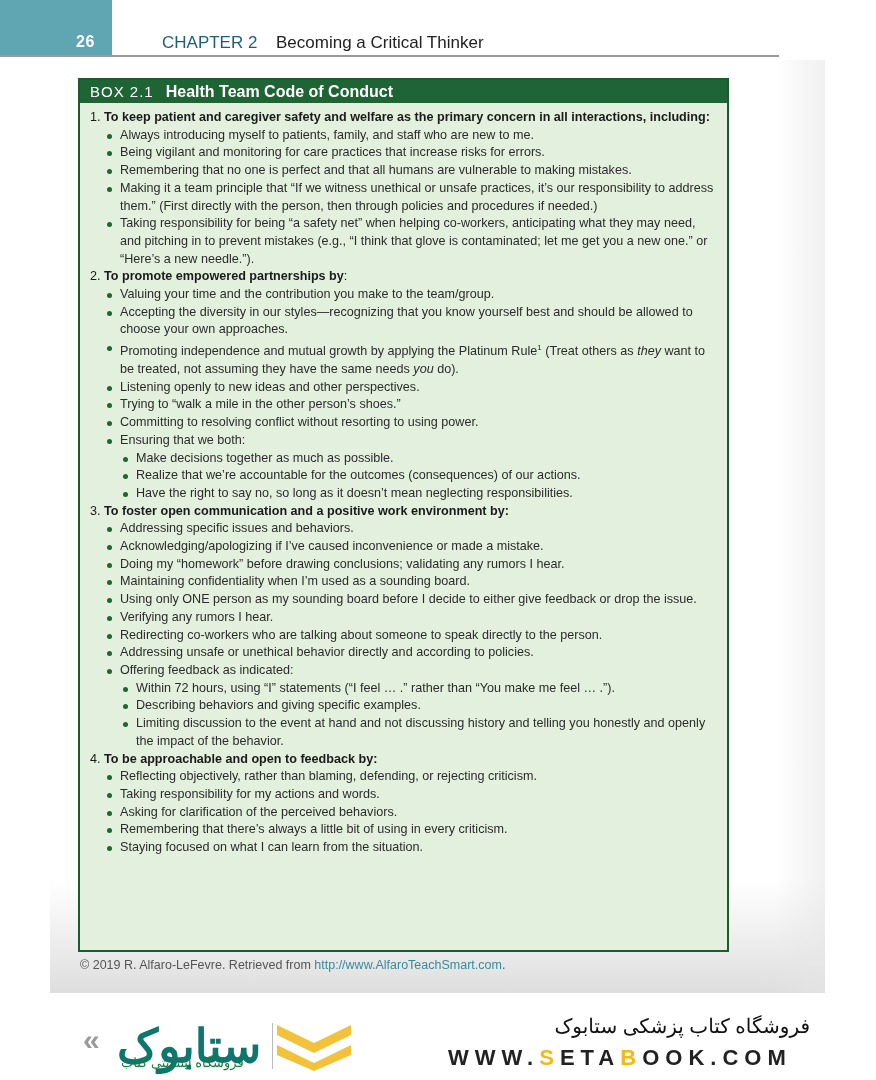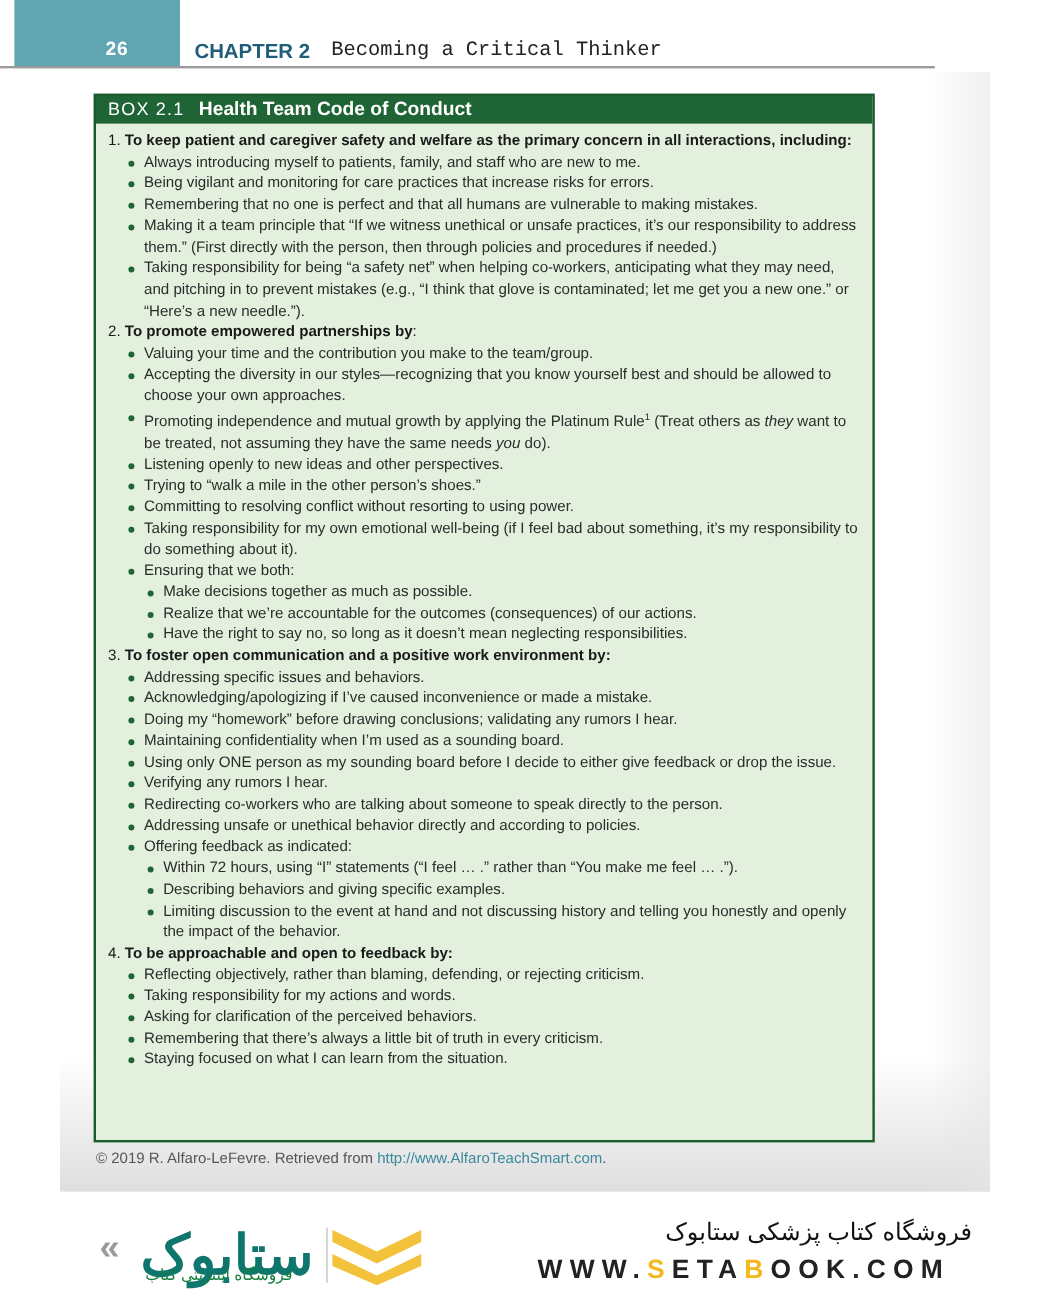--- a/index.html
+++ b/index.html
@@ -9,37 +9,37 @@
   .page-shade {
     position: absolute; left: 50px; top: 60px; width: 775px; height: 933px;
     background: linear-gradient(to bottom, #ffffff 0%, #ffffff 88%, #dedede 100%);
   }
   .page-shade::after {
     content: ""; position: absolute; right: 0; top: 0; width: 50px; height: 100%;
     background: linear-gradient(to right, rgba(255,255,255,0), rgba(230,230,230,0.6));
   }
 
   .header-tab {
-    position: absolute; left: 12px; top: 0; width: 138px; height: 56px;
+    position: absolute; left: 0; top: 0; width: 112px; height: 56px;
     background: #5fa5b2;
     padding-left: 21px;
   }
   .page-number {
     position: absolute; left: 76px; top: 33px; font-size: 16px; font-weight: bold;
     color: #ffffff; letter-spacing: 0.5px;
   }
   .header-rule {
     position: absolute; left: 0; top: 55px; width: 779px; height: 2px; background: #9a9a9a;
   }
   .chapter-label {
-    position: absolute; left: 162px; top: 33px; font-size: 17px; font-weight: bold;
+    position: absolute; left: 162px; top: 33px; font-size: 17px; font-weight: normal;
     color: #1f5e78;
   }
   .chapter-title {
-    position: absolute; left: 276px; top: 33px; font-size: 17px; color: #222; font-family: Liberation Mono, monospace;
+    position: absolute; left: 276px; top: 33px; font-size: 17px; color: #222;
   }
 
   .box {
     position: absolute; left: 78px; top: 78px; width: 651px; height: 874px;
     background: #e3f0dd; border: 2px solid #1c5b2f;
   }
   .box-header {
     height: 23px; background: #1e6434; color: #fff; display: flex; align-items: center;
     padding-left: 10px;
   }
@@ -114,21 +114,20 @@
           <li><span>Taking responsibility for being “a safety net” when helping co-workers, anticipating what they may need, and pitching in to prevent mistakes (e.g., “I think that glove is contaminated; let me get you a new one.” or “Here’s a new needle.”).</span></li>
         </ul>
         <div class="section-title"><span class="section-num">2.</span> <span>To promote empowered partnerships by</span><span style="font-weight: normal;">:</span></div>
         <ul class="items">
           <li><span>Valuing your time and the contribution you make to the team/group.</span></li>
           <li><span>Accepting the diversity in our styles—recognizing that you know yourself best and should be allowed to choose your own approaches.</span></li>
           <li><span>Promoting independence and mutual growth by applying the Platinum Rule</span><sup>1</sup><span> (Treat others as </span><em>they</em><span> want to be treated, not assuming they have the same needs </span><em>you</em><span> do).</span></li>
           <li><span>Listening openly to new ideas and other perspectives.</span></li>
           <li><span>Trying to “walk a mile in the other person’s shoes.”</span></li>
           <li><span>Committing to resolving conflict without resorting to using power.</span></li>
-          <li><span>Taking responsibility for my own emotional well-being (if I feel bad about something, it’s my responsibility to do something about it).</span></li>
           <li><span>Ensuring that we both:</span><ul class="sub">
               <li>Make decisions together as much as possible.</li>
               <li>Realize that we’re accountable for the outcomes (consequences) of our actions.</li>
               <li>Have the right to say no, so long as it doesn’t mean neglecting responsibilities.</li>
             </ul></li>
         </ul>
         <div class="section-title"><span class="section-num">3.</span> <span>To foster open communication and a positive work environment by:</span></div>
         <ul class="items">
           <li><span>Addressing specific issues and behaviors.</span></li>
           <li><span>Acknowledging/apologizing if I’ve caused inconvenience or made a mistake.</span></li>
@@ -142,21 +141,21 @@
               <li>Within 72 hours, using “I” statements (“I feel … .” rather than “You make me feel … .”).</li>
               <li>Describing behaviors and giving specific examples.</li>
               <li>Limiting discussion to the event at hand and not discussing history and telling you honestly and openly the impact of the behavior.</li>
             </ul></li>
         </ul>
         <div class="section-title"><span class="section-num">4.</span> <span>To be approachable and open to feedback by:</span></div>
         <ul class="items">
           <li><span>Reflecting objectively, rather than blaming, defending, or rejecting criticism.</span></li>
           <li><span>Taking responsibility for my actions and words.</span></li>
           <li><span>Asking for clarification of the perceived behaviors.</span></li>
-          <li><span>Remembering that there’s always a little bit of truth in every criticism.</span></li>
+          <li><span>Remembering that there’s always a little bit of using in every criticism.</span></li>
           <li><span>Staying focused on what I can learn from the situation.</span></li>
         </ul>
       </div>
   </div>
 </div>
 
 <div class="credit">
   <span>© 2019 R. Alfaro-LeFevre. Retrieved from </span><a class="credit-link">http://www.AlfaroTeachSmart.com</a><span>.</span>
 </div>
 

